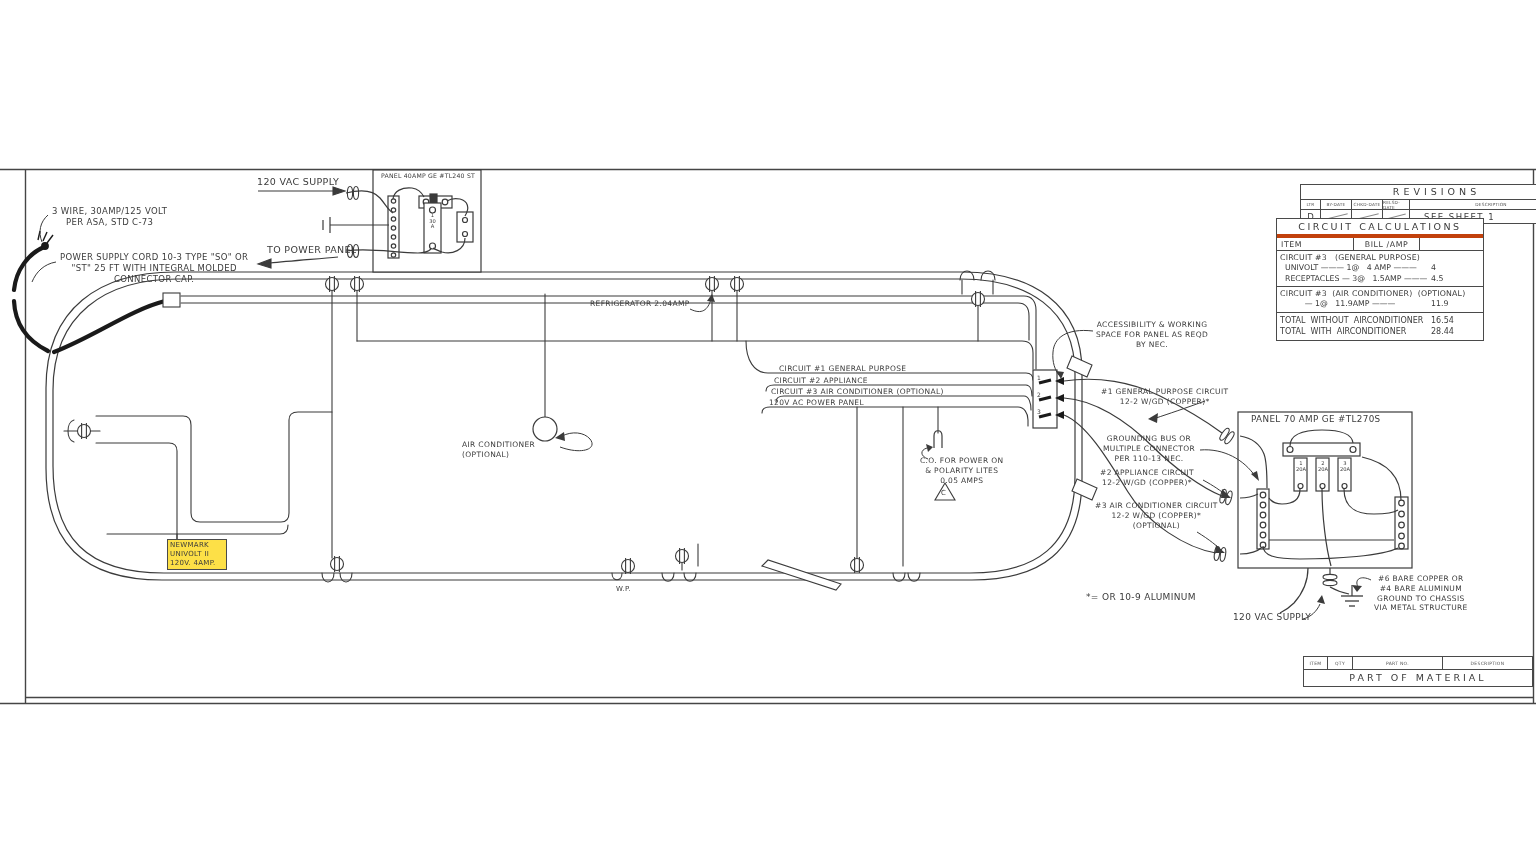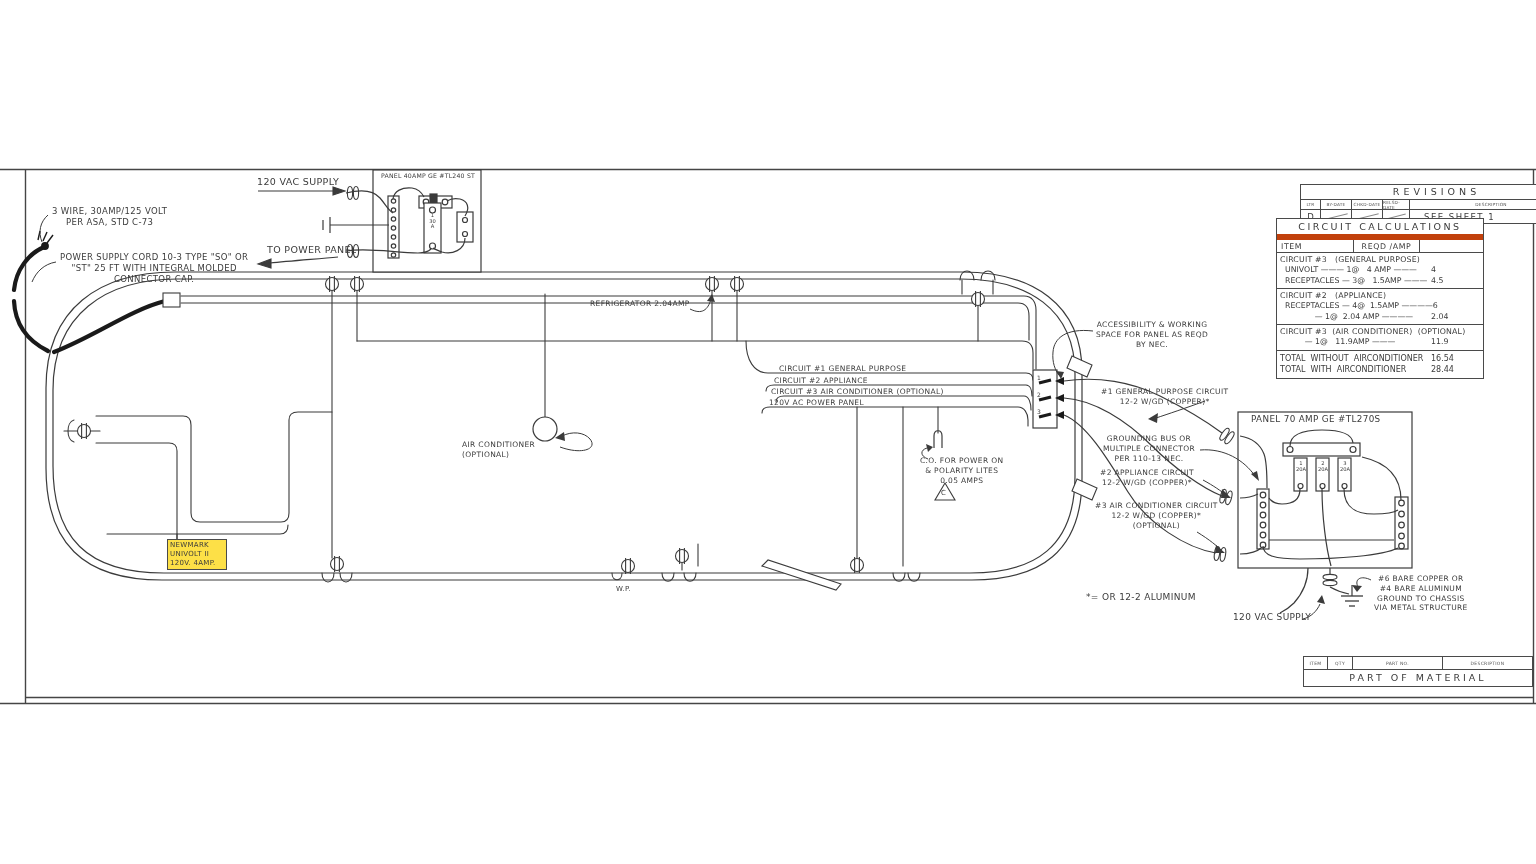--- a/index.html
+++ b/index.html
@@ -19,21 +19,21 @@
   .rev .title{height:14px;text-align:center;font-size:9.5px;letter-spacing:4px;border-bottom:1px solid #4a4a4a;line-height:14px;}
   .rev .hdr{height:10px;border-bottom:1px solid #4a4a4a;font-size:4.3px;letter-spacing:.2px;color:#555;}
   .rev .hdr .tcell{border-right:1px solid #4a4a4a;display:flex;align-items:center;justify-content:center;}
   .rev .hdr .tcell:last-child{border-right:none;}
   .rev .data{height:13px;font-size:8.5px;}
   .rev .data .tcell{border-right:1px solid #4a4a4a;display:flex;align-items:center;justify-content:center;position:relative;}
   .rev .data .tcell:last-child{border-right:none;justify-content:flex-start;padding-left:14px;letter-spacing:1.5px;}
   .slash::after{content:"";position:absolute;left:12%;right:12%;top:48%;border-top:1px solid #8a8a8a;transform:rotate(-14deg);}
   .c-ltr{width:20px;}.c-by{width:31px;}.c-chk{width:31px;}.c-rel{width:27px;}.c-desc{flex:1;}
   .calc{left:1276px;top:218px;width:208px;}
-  .calc .title{height:15px;text-align:center;font-size:9.5px;letter-spacing:2.5px;border-bottom:6px solid #c2410c;line-height:15px;}
+  .calc .title{height:15px;text-align:center;font-size:9.5px;letter-spacing:2.5px;border-bottom:4px solid #c2410c;line-height:15px;}
   .calc .hdr{height:13px;border-bottom:1px solid #4a4a4a;font-size:7.8px;}
   .calc .hdr .tcell{display:flex;align-items:center;border-right:1px solid #4a4a4a;padding-left:4px;letter-spacing:.6px;}
   .calc .hdr .tcell:last-child{border-right:none;justify-content:center;padding-left:0;margin-top:46px;}
   .h-item{width:77px;}.h-reqd{width:66px;justify-content:center!important;padding-left:0!important;}.h-tot{flex:1;}
   .sec{border-bottom:1px solid #4a4a4a;padding:1px 0 2px 0;}
   .sec:last-of-type{border-bottom:1px solid #4a4a4a;}
   .sec-title{font-size:7.8px;letter-spacing:.2px;padding-left:3px;white-space:pre;line-height:11px;}
   .crow{display:flex;font-size:7.8px;line-height:10.5px;white-space:pre;}
   .crow .it{flex:1;padding-left:8px;}
   .crow .tt{width:52px;}
@@ -359,21 +359,21 @@
 <div class="ann" style="left:1251px;top:414px;font-size:8.8px;">PANEL  70 AMP  GE #TL270S</div>
 <div class="tiny" style="left:1295px;top:461px;width:12px;">1
 20A</div>
 <div class="tiny" style="left:1317px;top:461px;width:12px;">2
 20A</div>
 <div class="tiny" style="left:1339px;top:461px;width:12px;">3
 20A</div>
 <div class="tiny" style="left:1035px;top:375px;width:8px;font-size:6px;">1</div>
 <div class="tiny" style="left:1035px;top:392px;width:8px;font-size:6px;">2</div>
 <div class="tiny" style="left:1035px;top:409px;width:8px;font-size:6px;">3</div>
-<div class="ann" style="left:1086px;top:592px;font-size:9px;">*= OR 12-2 ALUMINUM</div>
+<div class="ann" style="left:1086px;top:592px;font-size:9px;">*= OR 10-9 ALUMINUM</div>
 <div class="ann" style="left:1233px;top:612px;font-size:9px;">120 VAC SUPPLY</div>
 <div class="ann sm" style="left:1374px;top:574px;">#6 BARE COPPER OR
 #4 BARE ALUMINUM
 GROUND TO CHASSIS
 VIA METAL STRUCTURE</div>
 <div class="ann" style="left:616px;top:585px;font-size:7px;">W.P.</div>
 <div class="boxlbl" style="left:167px;top:539px;width:54px;">NEWMARK
 UNIVOLT II
 120V. 4AMP.</div>
 
@@ -392,32 +392,27 @@
     <div class="tcell c-chk slash"></div>
     <div class="tcell c-rel slash"></div>
     <div class="tcell c-desc">SEE  SHEET  1</div>
   </div>
 </div>
 
 <div class="tbl calc">
   <div class="title">CIRCUIT  CALCULATIONS</div>
   <div class="trow hdr">
     <div class="tcell h-item">ITEM</div>
-    <div class="tcell h-reqd">REQD /AMP</div>
+    <div class="tcell h-reqd">BILL /AMP</div>
     <div class="tcell h-tot">TOTAL AMP</div>
   </div>
   <div class="sec">
     <div class="sec-title">CIRCUIT #3   (GENERAL PURPOSE)</div>
     <div class="crow"><span class="it">UNIVOLT ——— 1@   4 AMP ———</span><span class="tt">4</span></div>
     <div class="crow"><span class="it">RECEPTACLES — 3@   1.5AMP ———</span><span class="tt">4.5</span></div>
-  </div>
-  <div class="sec">
-    <div class="sec-title">CIRCUIT #2   (APPLIANCE)</div>
-    <div class="crow"><span class="it">RECEPTACLES — 4@  1.5AMP ————</span><span class="tt">6</span></div>
-    <div class="crow"><span class="it">            — 1@  2.04 AMP ————</span><span class="tt">2.04</span></div>
   </div>
   <div class="sec">
     <div class="sec-title">CIRCUIT #3  (AIR CONDITIONER)  (OPTIONAL)</div>
     <div class="crow"><span class="it">        — 1@   11.9AMP ———</span><span class="tt">11.9</span></div>
   </div>
   <div class="tot">
     <div class="crow"><span class="it" style="padding-left:3px;">TOTAL  WITHOUT  AIRCONDITIONER</span><span class="tt">16.54</span></div>
     <div class="crow"><span class="it" style="padding-left:3px;">TOTAL  WITH  AIRCONDITIONER</span><span class="tt">28.44</span></div>
   </div>
 </div>

